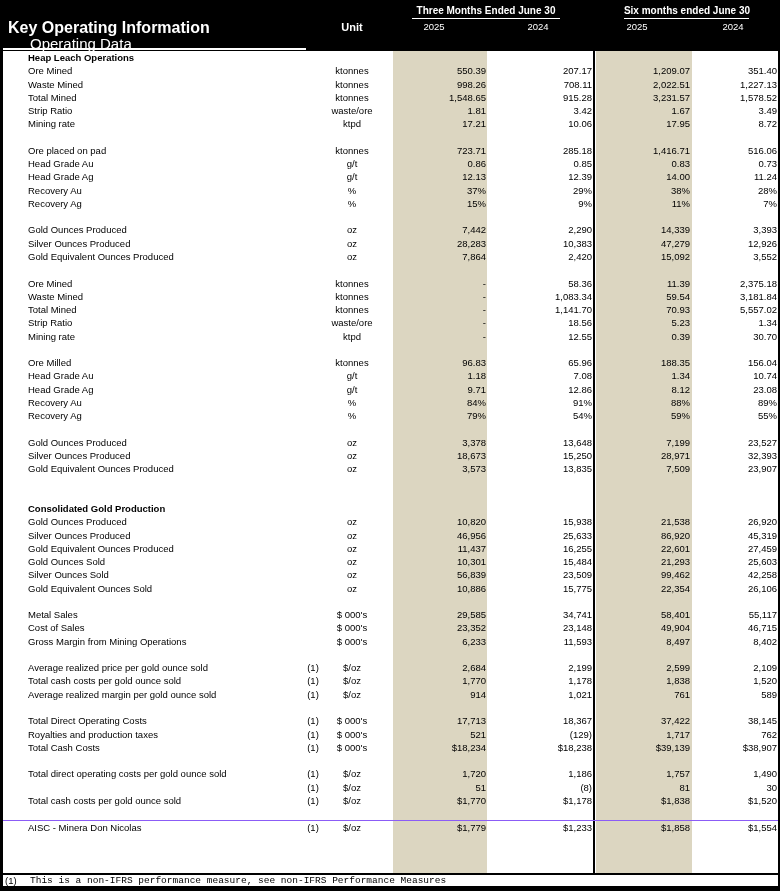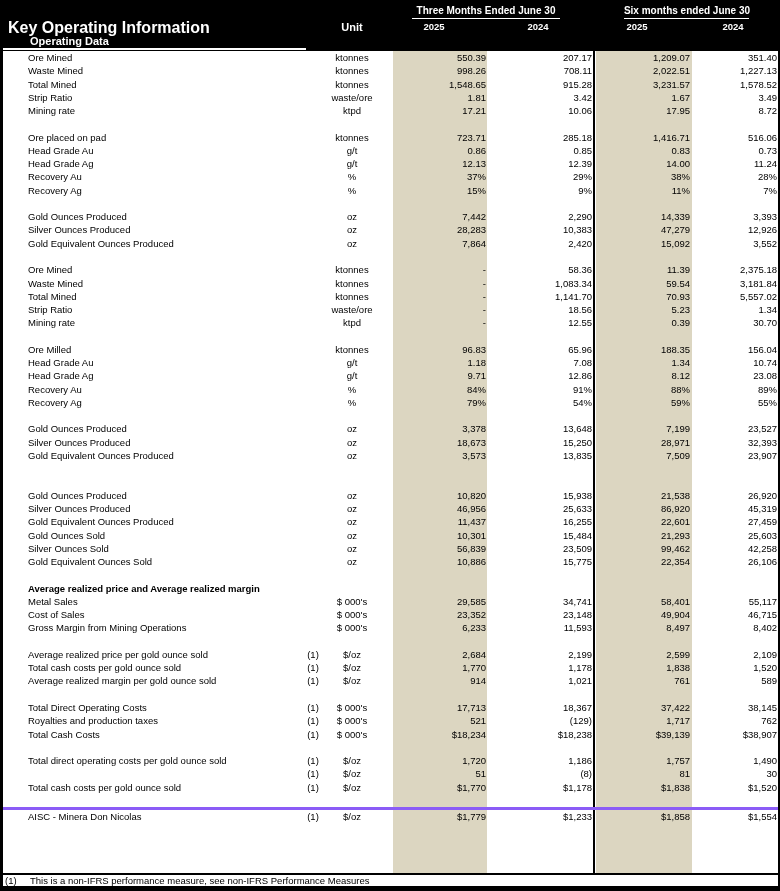--- a/index.html
+++ b/index.html
@@ -6,53 +6,53 @@
   .page{position:relative;width:780px;height:891px;background:#fff;overflow:hidden;
         font-family:"Liberation Sans",sans-serif;color:#000;}
   
   .edge-l{position:absolute;left:0;top:0;width:3px;height:891px;background:#000;}
   .edge-r{position:absolute;right:0;top:0;width:2px;height:891px;background:#000;}
   .bottom-bar{position:absolute;left:0;top:886px;width:780px;height:5px;background:#000;}
   .foot-rule{position:absolute;left:0;top:873px;width:780px;height:2px;background:#000;}
   
   .hdr{position:absolute;left:0;top:0;width:780px;height:51px;background:#000;color:#fff;}
   .hdr .title{position:absolute;left:8px;top:19px;font-size:16px;font-weight:bold;white-space:nowrap;}
-  .hdr .subtitle{position:absolute;left:30px;top:35px;font-size:11px;font-weight:bold;white-space:nowrap;text-align:center;}
+  .hdr .subtitle{position:absolute;left:30px;top:35px;font-size:15px;font-weight:normal;white-space:nowrap;text-align:center;}
   .hdr .sub-underline{position:absolute;left:0;top:48px;width:306px;height:2px;background:#fff;}
   .hdr .unit-h{position:absolute;left:322px;top:21px;width:60px;text-align:center;font-size:11px;font-weight:bold;}
   .hdr .grp{position:absolute;top:5px;text-align:center;font-size:10px;font-weight:bold;white-space:nowrap;}
   .hdr .grp1{left:400px;width:172px;}
   .hdr .grp2{left:602px;width:170px;}
   .hdr .grp-u{position:absolute;top:18px;height:1px;background:#fff;}
   .hdr .grp1u{left:412px;width:148px;}
   .hdr .grp2u{left:624px;width:125px;}
-  .hdr .yr{position:absolute;top:21px;width:60px;text-align:center;font-size:9.5px;font-weight:bold;}
+  .hdr .yr{position:absolute;top:21px;width:60px;text-align:center;font-size:9.5px;font-weight:normal;}
   .yr0{left:404px;} .yr1{left:508px;} .yr2{left:607px;} .yr3{left:703px;}
   
   .band{position:absolute;top:51px;height:824px;background:#dcd6c1;}
   .band1{left:393px;width:94px;}
   .band2{left:596px;width:96px;}
   .vdiv{position:absolute;left:593px;top:51px;width:2px;height:835px;background:#000;}
   
   .rows{position:absolute;left:0;top:51px;width:780px;}
   .row{position:relative;height:13.27px;line-height:13.3px;font-size:9.5px;}
   .row .lbl{position:absolute;left:28px;white-space:nowrap;}
   .row.sec .lbl{font-weight:bold;}
   .row .ref{position:absolute;left:296px;width:34px;text-align:center;}
   .row .unit{position:absolute;left:322px;width:60px;text-align:center;}
   .row .v{position:absolute;text-align:right;white-space:nowrap;}
   .row .v0{left:387px;width:99px;}
   .row .v1{left:492px;width:100px;}
   .row .v2{left:590px;width:100px;}
   .row .v3{left:677px;width:100px;}
-  .row.topline{border-top:3px solid #8b5cf6;}
+  .row.topline{border-top:1px solid #8b5cf6;}
   
   .foot{position:absolute;left:0;top:875px;width:780px;height:11px;font-size:9.5px;line-height:11px;background:#fff;}
   .foot .fref{position:absolute;left:5px;}
-  .foot .ftext{position:absolute;left:30px;white-space:nowrap;}
+  .foot .ftext{position:absolute;left:30px;white-space:nowrap;font-family:Liberation Mono, monospace;}
 </style>
 </head>
 <body>
 
 <div class="page">
 
   <div class="hdr">
     <div class="title">Key Operating Information</div>
     <div class="subtitle">Operating Data</div>
     <div class="sub-underline"></div>
@@ -65,20 +65,29 @@
     <div class="yr yr1">2024</div>
     <div class="yr yr2">2025</div>
     <div class="yr yr3">2024</div>
   </div>
 
   <div class="band band1"></div>
   <div class="band band2"></div>
   <div class="vdiv"></div>
 
   <div class="rows" id="rows">
+  <div class="row sec">
+    <span class="lbl">Heap Leach Operations</span>
+    <span class="ref"></span>
+    <span class="unit"></span>
+    <span class="v v0"></span>
+    <span class="v v1"></span>
+    <span class="v v2"></span>
+    <span class="v v3"></span>
+  </div>
 
   <div class="row">
     <span class="lbl">Ore Mined</span>
     <span class="ref"></span>
     <span class="unit">ktonnes</span>
     <span class="v v0">550.39</span>
     <span class="v v1">207.17</span>
     <span class="v v2">1,209.07</span>
     <span class="v v3">351.40</span>
   </div>
@@ -398,20 +407,29 @@
   <div class="row">
     <span class="lbl"></span>
     <span class="ref"></span>
     <span class="unit"></span>
     <span class="v v0"></span>
     <span class="v v1"></span>
     <span class="v v2"></span>
     <span class="v v3"></span>
   </div>
 
+  <div class="row sec">
+    <span class="lbl">Consolidated Gold Production</span>
+    <span class="ref"></span>
+    <span class="unit"></span>
+    <span class="v v0"></span>
+    <span class="v v1"></span>
+    <span class="v v2"></span>
+    <span class="v v3"></span>
+  </div>
 
   <div class="row">
     <span class="lbl">Gold Ounces Produced</span>
     <span class="ref"></span>
     <span class="unit">oz</span>
     <span class="v v0">10,820</span>
     <span class="v v1">15,938</span>
     <span class="v v2">21,538</span>
     <span class="v v3">26,920</span>
   </div>
@@ -469,29 +487,20 @@
   <div class="row">
     <span class="lbl"></span>
     <span class="ref"></span>
     <span class="unit"></span>
     <span class="v v0"></span>
     <span class="v v1"></span>
     <span class="v v2"></span>
     <span class="v v3"></span>
   </div>
 
-  <div class="row sec">
-    <span class="lbl">Average realized price and Average realized margin</span>
-    <span class="ref"></span>
-    <span class="unit"></span>
-    <span class="v v0"></span>
-    <span class="v v1"></span>
-    <span class="v v2"></span>
-    <span class="v v3"></span>
-  </div>
 
   <div class="row">
     <span class="lbl">Metal Sales</span>
     <span class="ref"></span>
     <span class="unit">$ 000's</span>
     <span class="v v0">29,585</span>
     <span class="v v1">34,741</span>
     <span class="v v2">58,401</span>
     <span class="v v3">55,117</span>
   </div>

